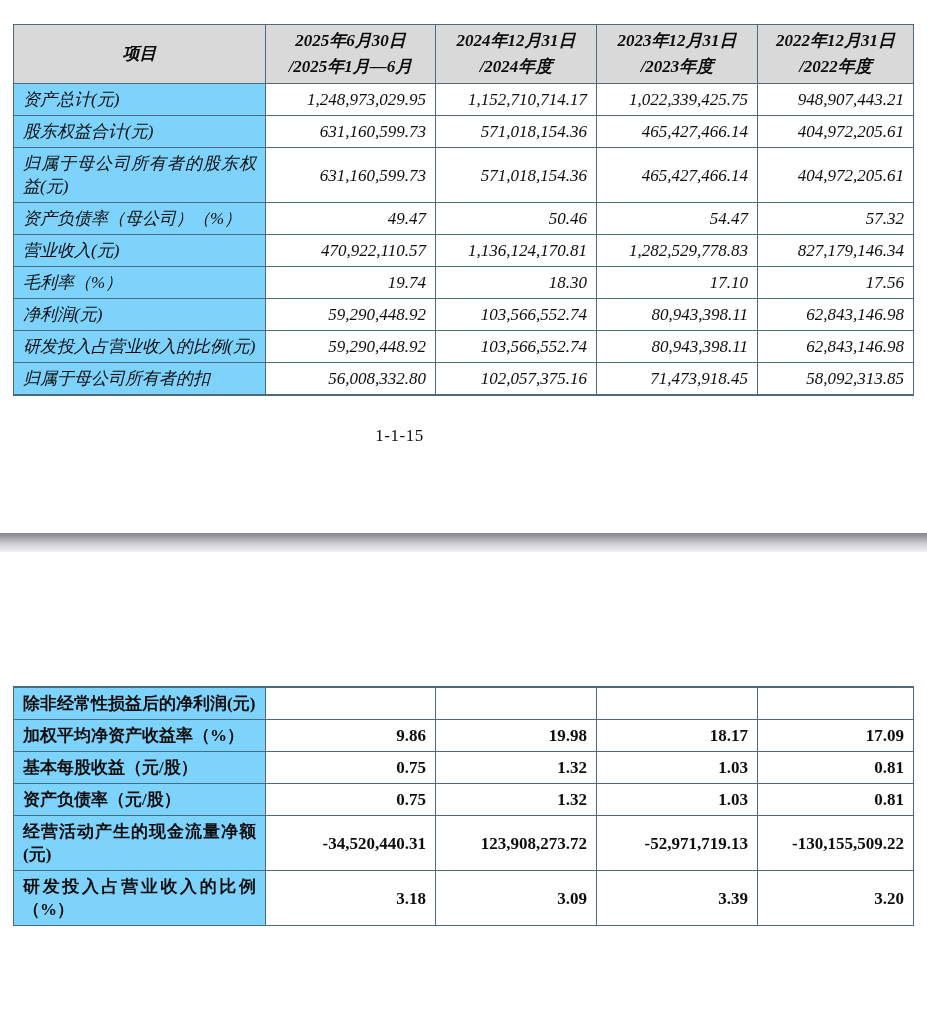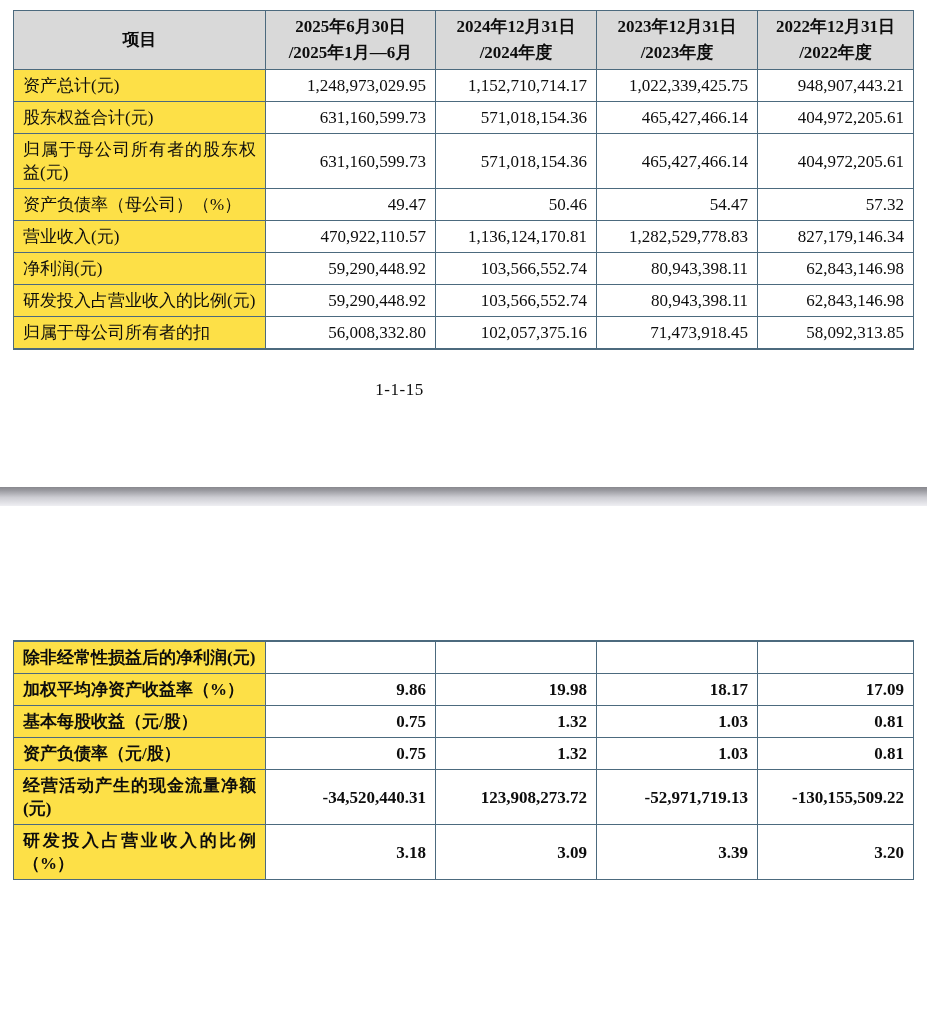--- a/index.html
+++ b/index.html
@@ -39,33 +39,33 @@
     overflow: hidden;
   }
   table.fin-table th {
     background: #d9d9d9;
     font-weight: bold;
     text-align: center;
     line-height: 26px;
     padding: 3px 2px;
   }
   td.label-cell {
-    background: #fde047;
+    background: #7dd3fc;
     text-align: justify;
     text-align-last: left;
     padding-left: 11px;
     padding-right: 11px;
   }
   td.value-cell {
     background: #ffffff;
     text-align: right;
     padding-right: 10px;
     font-variant-numeric: lining-nums;
   }
-  #table1 { margin-top: 10px; }
+  #table1 { margin-top: 24px; font-style: italic; }
   .page-number {
     margin-top: 30px;
     width: 799px;
     text-align: center;
     font-size: 17px;
     letter-spacing: 0.5px;
   }
   .page-divider {
     margin-top: 87px;
     width: 927px;
@@ -142,20 +142,27 @@
           <td class="value-cell">57.32</td>
         </tr>
         <tr>
           <td class="label-cell">营业收入(元)</td>
           <td class="value-cell">470,922,110.57</td>
           <td class="value-cell">1,136,124,170.81</td>
           <td class="value-cell">1,282,529,778.83</td>
           <td class="value-cell">827,179,146.34</td>
         </tr>
         <tr>
+          <td class="label-cell">毛利率（%）</td>
+          <td class="value-cell">19.74</td>
+          <td class="value-cell">18.30</td>
+          <td class="value-cell">17.10</td>
+          <td class="value-cell">17.56</td>
+        </tr>
+        <tr>
           <td class="label-cell">净利润(元)</td>
           <td class="value-cell">59,290,448.92</td>
           <td class="value-cell">103,566,552.74</td>
           <td class="value-cell">80,943,398.11</td>
           <td class="value-cell">62,843,146.98</td>
         </tr>
         <tr>
           <td class="label-cell">研发投入占营业收入的比例(元)</td>
           <td class="value-cell">59,290,448.92</td>
           <td class="value-cell">103,566,552.74</td>

